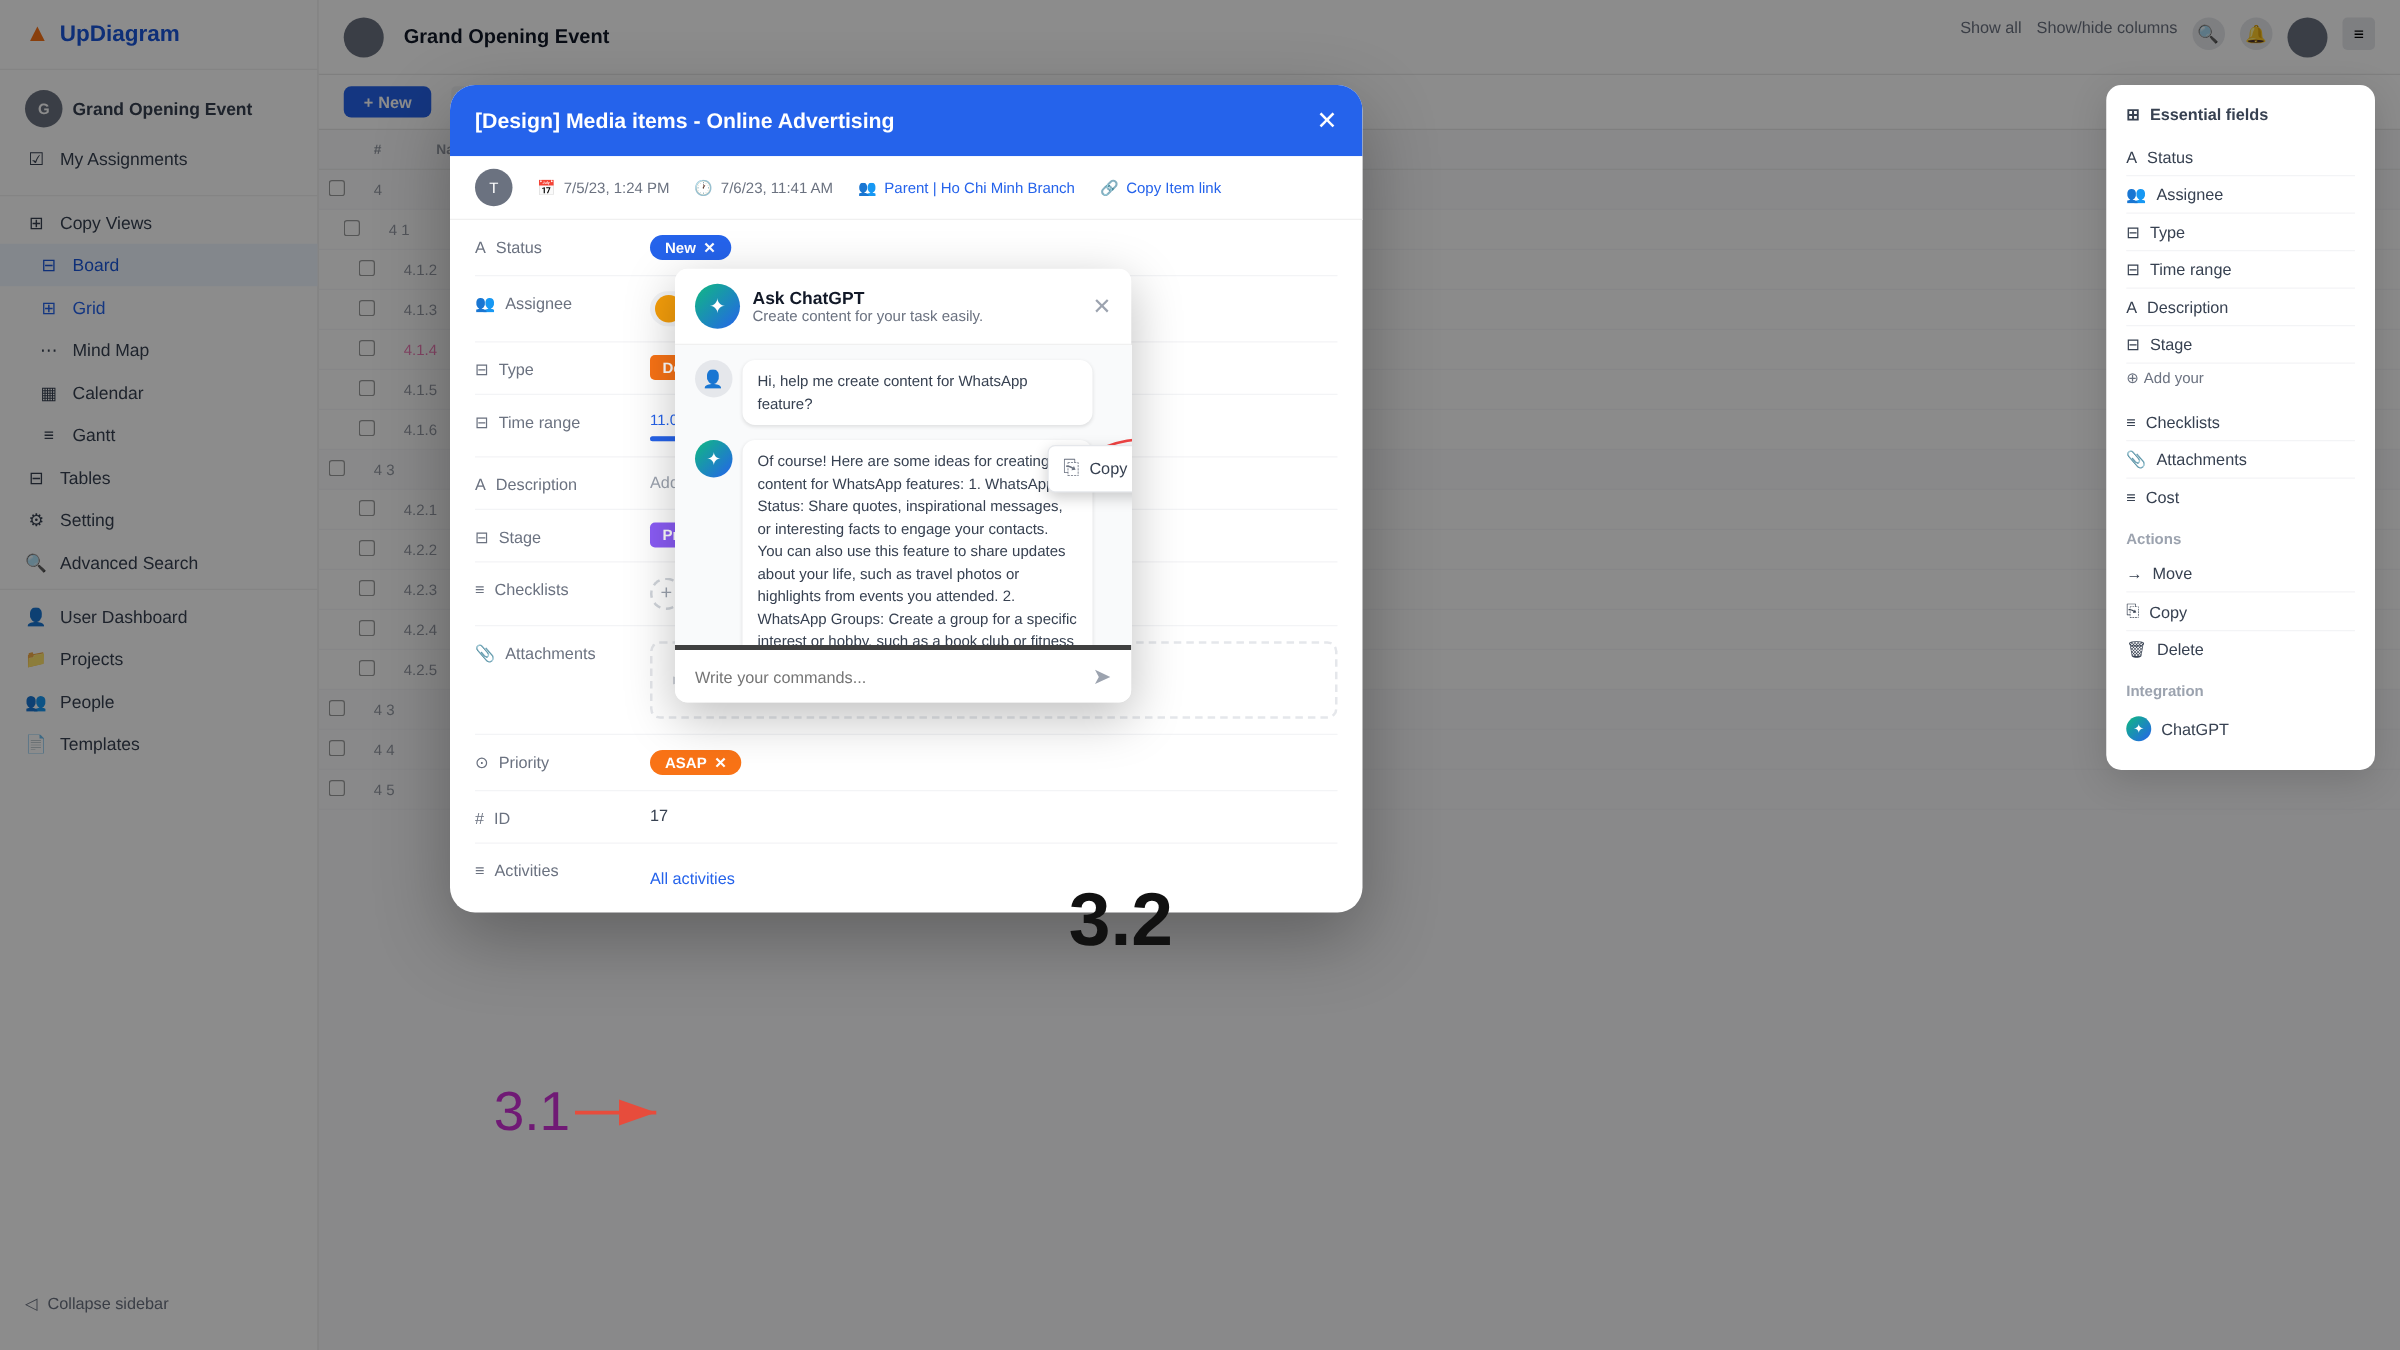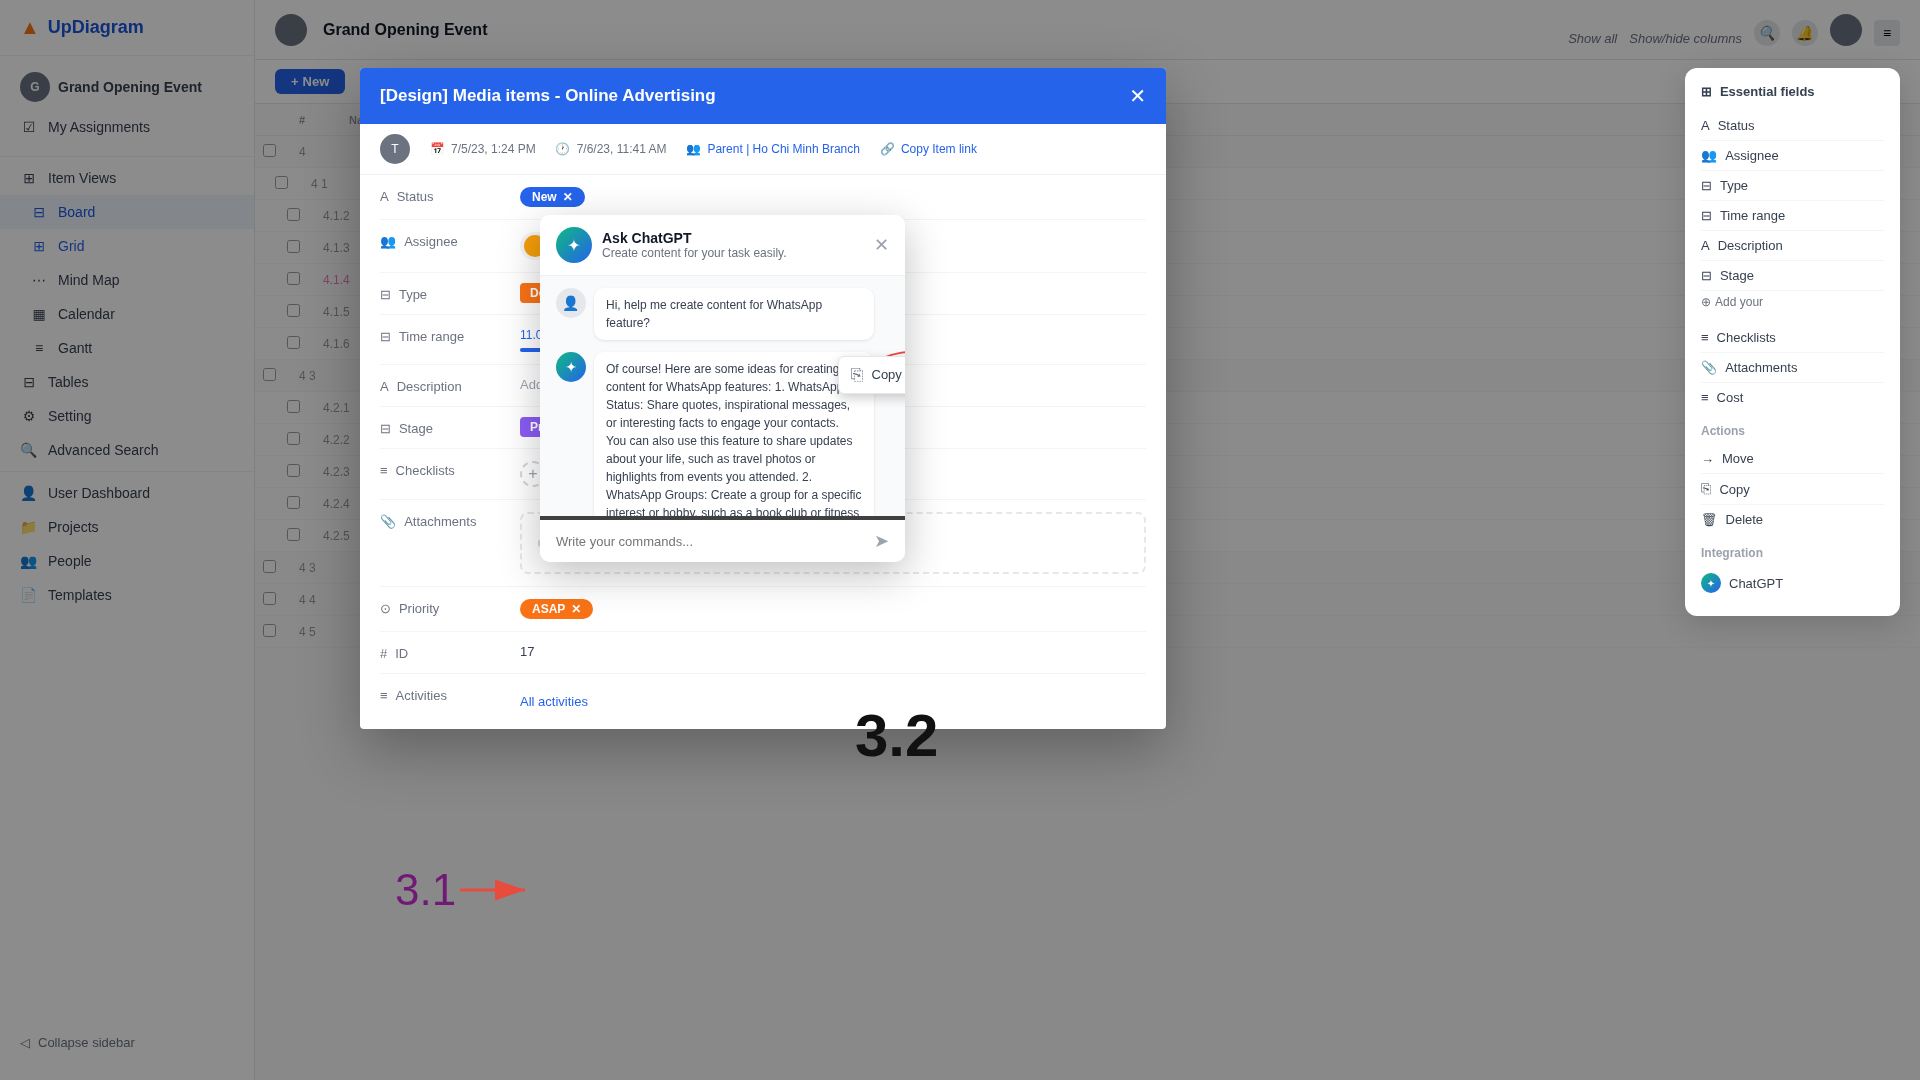--- a/index.html
+++ b/index.html
@@ -19,21 +19,21 @@
 
     
     .main { position: absolute; left: 255px; top: 0; right: 0; height: 1080px; background: #f9fafb; }
     .status-badge { display: inline-block; padding: 2px 10px; border-radius: 12px; font-size: 11px; font-weight: 600; }
     .status-done { background: #d1fae5; color: #065f46; }
 
     
     .overlay { position: absolute; top: 0; left: 0; right: 0; bottom: 0; background: rgba(0,0,0,0.45); z-index: 100; }
 
     
-    .modal { position: absolute; top: 68px; left: 360px; width: 806px; background: #fff; border-radius: 4px; z-index: 200; box-shadow: 0 20px 60px rgba(0,0,0,0.3); overflow: hidden; }
+    .modal { position: absolute; top: 68px; left: 360px; width: 730px; background: #fff; border-radius: 20px; z-index: 200; box-shadow: 0 20px 60px rgba(0,0,0,0.3); overflow: hidden; }
     .modal-header { background: #2563eb; padding: 16px 20px; display: flex; align-items: center; justify-content: space-between; }
     .modal-title { color: #fff; font-size: 17px; font-weight: 600; }
     .modal-close { color: #fff; cursor: pointer; font-size: 20px; background: none; border: none; }
     .modal-meta { padding: 10px 20px; display: flex; align-items: center; gap: 20px; background: #fff; border-bottom: 1px solid #f0f0f0; }
     .meta-item { display: flex; align-items: center; gap: 6px; font-size: 12px; color: #6b7280; }
     .modal-body { padding: 0 20px; max-height: 700px; overflow-y: auto; }
     .field-row { display: flex; align-items: flex-start; padding: 12px 0; border-bottom: 1px solid #f3f4f6; }
     .field-label { width: 140px; display: flex; align-items: center; gap: 8px; font-size: 13px; color: #6b7280; flex-shrink: 0; padding-top: 2px; }
     .field-value { flex: 1; font-size: 13px; color: #374151; }
     .badge-new { background: #2563eb; color: #fff; padding: 3px 12px; border-radius: 12px; font-size: 12px; font-weight: 600; display: inline-flex; align-items: center; gap: 6px; }
@@ -100,21 +100,21 @@
     <div class="sidebar-item">
       <span class="sidebar-icon">☑</span>
       <span>My Assignments</span>
     </div>
   </div>
 
   <div class="sidebar-divider"></div>
 
   <div class="sidebar-item">
     <span class="sidebar-icon">⊞</span>
-    <span>Item Views</span>
+    <span>Copy Views</span>
   </div>
   <div class="sidebar-item active" style="padding-left:30px;">
     <span class="sidebar-icon">⊟</span>
     <span>Board</span>
   </div>
   <div class="sidebar-item" style="padding-left:30px; color:#2563eb;">
     <span class="sidebar-icon" style="color:#2563eb;">⊞</span>
     <span>Grid</span>
   </div>
   <div class="sidebar-item" style="padding-left:30px;">
@@ -163,21 +163,21 @@
     <span>◁</span>
     <span>Collapse sidebar</span>
   </div>
 </div>
 
 <div class="main">
 
   <div style="height:60px;background:#fff;border-bottom:1px solid #e8e8e8;display:flex;align-items:center;padding:0 20px;gap:16px;">
     <div style="width:32px;height:32px;border-radius:50%;background:#6b7280;"></div>
     <span style="font-weight:600;font-size:16px;color:#111827;">Grand Opening Event</span>
-    <div style="margin-left:auto;display:flex;align-items:flex-end;gap:12px;font-style:italic;">
+    <div style="margin-left:auto;display:flex;align-items:flex-start;gap:12px;">
       <span style="font-size:13px;color:#6b7280;">Show all</span>
       <span style="font-size:13px;color:#6b7280;">Show/hide columns</span>
       <div style="width:26px;height:26px;border-radius:50%;background:#e5e7eb;display:flex;align-items:center;justify-content:center;cursor:pointer;">
         <span style="font-size:14px;">🔍</span>
       </div>
       <div style="width:26px;height:26px;border-radius:50%;background:#e5e7eb;display:flex;align-items:center;justify-content:center;cursor:pointer;">
         <span style="font-size:14px;">🔔</span>
       </div>
       <div style="width:32px;height:32px;border-radius:50%;background:#6b7280;"></div>
       <div style="width:26px;height:26px;border-radius:4px;background:#e5e7eb;display:flex;align-items:center;justify-content:center;cursor:pointer;">

